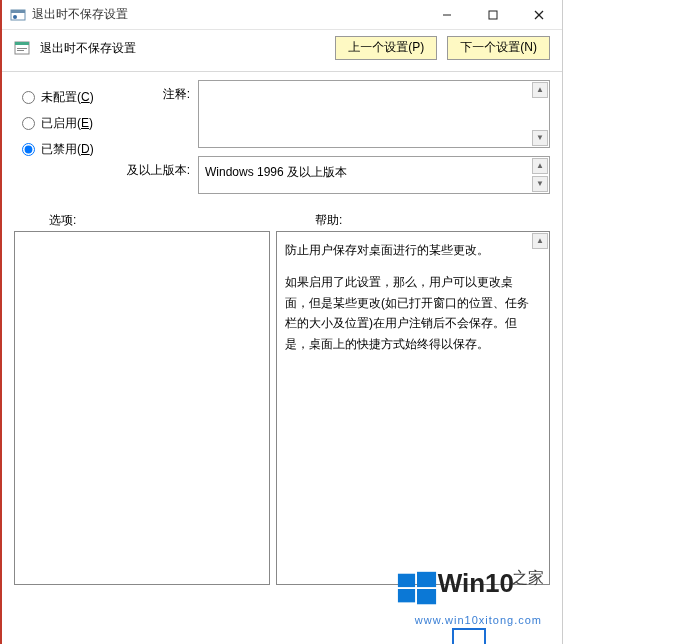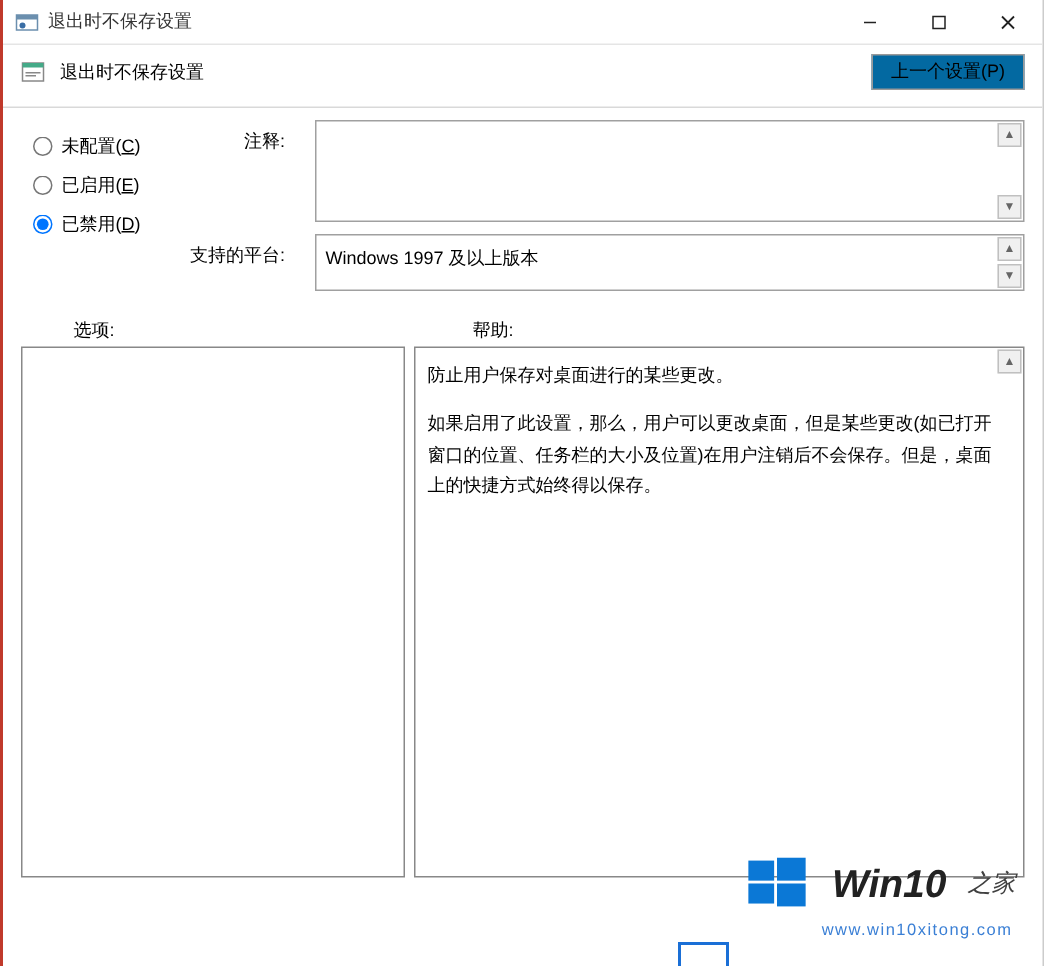--- a/index.html
+++ b/index.html
@@ -4,21 +4,21 @@
 <style>
   * { box-sizing: border-box; }
   html, body {
     margin: 0; padding: 0;
     font-family: "Microsoft YaHei", "Segoe UI", Tahoma, sans-serif;
     font-size: 12px;
     background: #fff;
     color: #000;
   }
   .window {
-    width: 696px;
+    width: 563px;
     height: 644px;
     border-left: 2px solid #c0392b;
     border-right: 1px solid #ccc;
     position: relative;
     background: #fff;
     overflow: hidden;
   }
   
   .titlebar {
     height: 30px;
@@ -53,21 +53,21 @@
   }
   .header-band .h-icon {
     width: 16px; height: 16px;
   }
   .header-title { flex: 1; font-size: 12px; padding-top:2px;}
   .nav-btn {
     height: 24px;
     min-width: 94px;
     padding: 0 12px;
     border: 1px solid #999;
-    background: #0369a1;
+    background: #fef9c3;
     font-size: 12px;
     display: flex; align-items: center; justify-content: center;
   }
 
   
   .config-area {
     display: flex;
     padding: 8px 12px 4px 20px;
     gap: 12px;
   }
@@ -81,21 +81,21 @@
     gap: 6px;
     font-size: 12px;
   }
   .radio-row input[type=radio] { margin: 0; }
   .underline { text-decoration: underline; }
 
   .right-col { flex: 1; }
   .grid-row {
     display: flex;
     align-items: flex-start;
-    gap: 20px;
+    gap: 8px;
     margin-bottom: 8px;
     justify-content: center;
   }
   .row-label {
     width: 72px;
     text-align: right;
     padding-top: 6px;
     font-size: 12px;
     flex-shrink: 0;
   }
@@ -155,24 +155,23 @@
     line-height: 1.7;
   }
   .panel-help .scroll-btn.up { top: 1px; right: 1px; }
   .panel-help p { margin: 0 0 12px 0; }
 
   
   .watermark {
     position: absolute;
     right: 18px;
     bottom: 34px;
-    display: flex; align-items: center;
-    gap: 16px;
+    display: flex; align-items: flex-start;
+    gap: 0;
     pointer-events: none;
-    font-style: italic;
   }
   .wm-logo { width: 42px; height: 42px; }
   .wm-text1 { font-size: 26px; font-weight: 600; color: #222; }
   .wm-text2 { font-size: 16px; color: #404040; margin-left: -2px; }
   .wm-sub {
     position: absolute;
     right: 20px;
     bottom: 18px;
     font-size: 11px;
     color: #3a7fd5;
@@ -232,20 +231,23 @@
           <rect x="1" y="2" width="14" height="12" fill="#fff" stroke="#888"></rect>
           <rect x="1" y="2" width="14" height="3" fill="#4a8"></rect>
           <rect x="3" y="8" width="10" height="1" fill="#888"></rect>
           <rect x="3" y="10" width="7" height="1" fill="#888"></rect>
         </svg>
     </span>
     <span class="header-title">退出时不保存设置</span>
     <div class="nav-btn">
       <span>上一个设置(P)</span>
     </div>
+    <div class="nav-btn">
+      <span>下一个设置(N)</span>
+    </div>
   </div>
 
   <div class="config-area">
     <div class="radio-col">
       <label class="radio-row">
         <input type="radio" name="cfg" style="">
         <span>未配置(<span class="underline">C</span>)</span>
       </label>
       <label class="radio-row">
         <input type="radio" name="cfg" style="">
@@ -260,23 +262,23 @@
     <div class="right-col">
       <div class="grid-row">
         <div class="row-label">注释:</div>
         <div class="sunken-box comment-box">
           <span></span>
           <div class="scroll-btn up">▲</div>
           <div class="scroll-btn down">▼</div>
         </div>
       </div>
       <div class="grid-row">
-        <div class="row-label">支持的平台:</div>
+        <div class="row-label">及以上版本:</div>
         <div class="sunken-box platform-box">
-          <span>Windows 1997 及以上版本</span>
+          <span>Windows 1996 及以上版本</span>
           <div class="scroll-btn up">▲</div>
           <div class="scroll-btn down">▼</div>
         </div>
       </div>
     </div>
   </div>
 
   <div class="panel-labels">
     <div class="lbl-left">选项:</div>
     <div class="lbl-right">帮助:</div>

